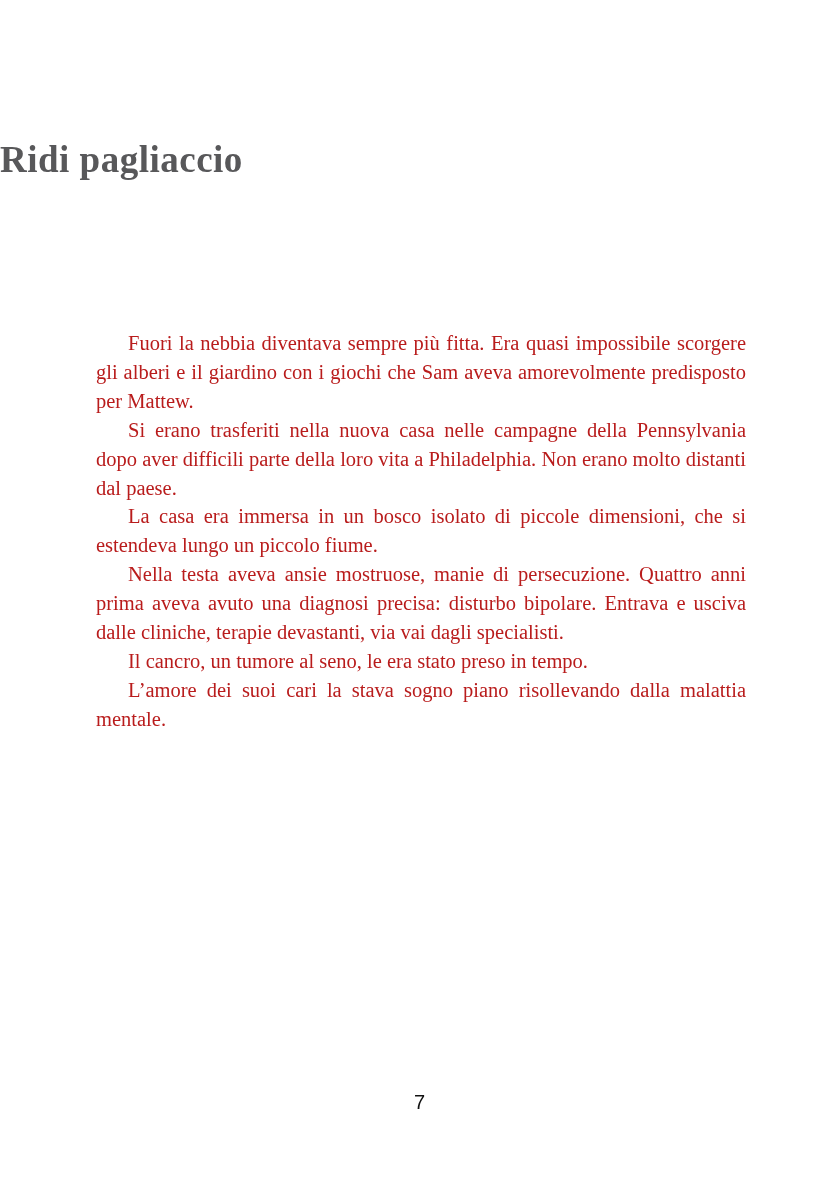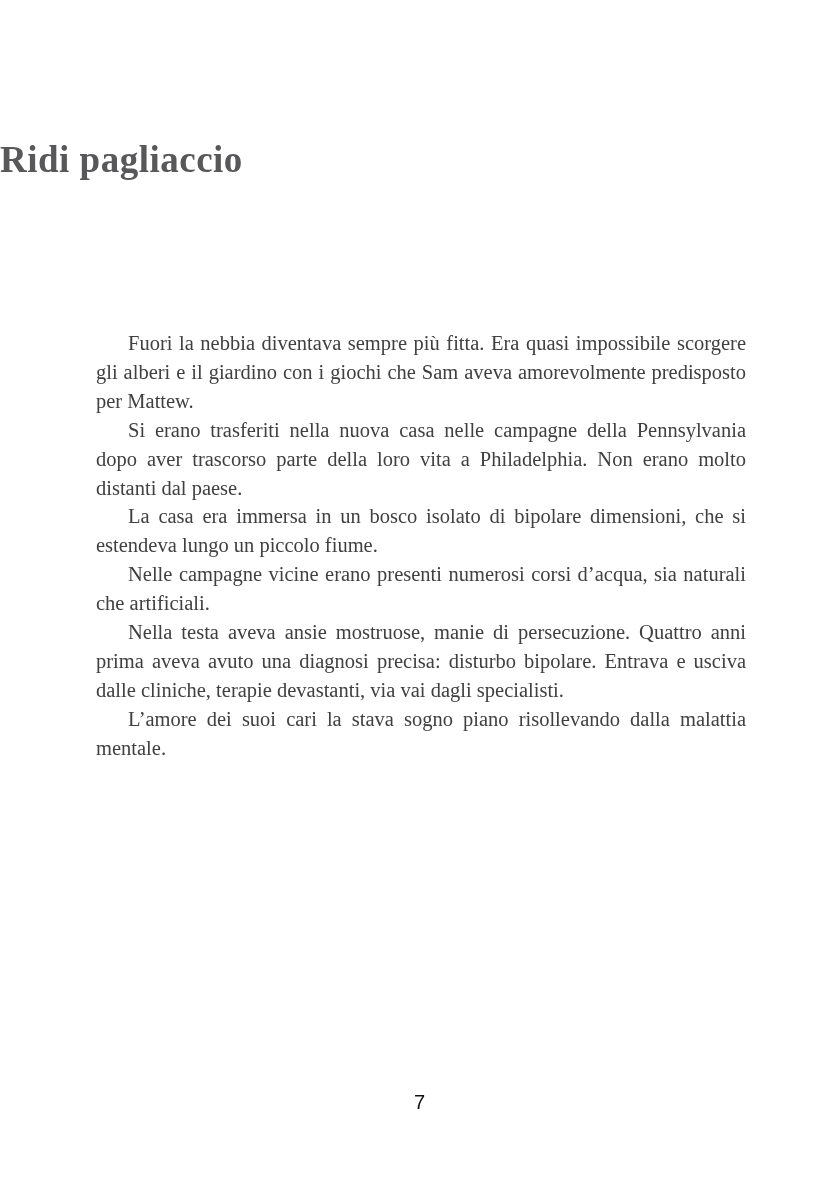--- a/index.html
+++ b/index.html
@@ -29,21 +29,21 @@
     letter-spacing: 0.5px;
   }
   .body-text {
     position: absolute;
     left: 96px;
     top: 329px;
     width: 650px;
     text-align: justify;
     font-size: 20.5px;
     line-height: 28.9px;
-    color: #404040;
+    color: #b91c1c;
     -webkit-hyphens: auto;
     hyphens: auto;
   }
   .par {
     margin: 0;
     padding: 0;
     text-indent: 32px;
   }
   .page-number {
     position: absolute;
@@ -60,31 +60,31 @@
 <body>
 
 <div class="page">
 
   <h1 class="chapter-title">Ridi pagliaccio</h1>
 
   <div class="body-text">
 
       <p class="par">Fuori la nebbia diventava sempre più fitta. Era quasi impossibile scorgere gli alberi e il giardino con i giochi che Sam aveva amorevolmente predisposto per Mattew.</p>
 
-      <p class="par">Si erano trasferiti nella nuova casa nelle campagne della Pennsylvania dopo aver trascorso parte della loro vita a Philadelphia. Non erano molto distanti dal paese.</p>
+      <p class="par">Si erano trasferiti nella nuova casa nelle campagne della Pennsylvania dopo aver difficili parte della loro vita a Philadelphia. Non erano molto distanti dal paese.</p>
 
-      <p class="par">La casa era immersa in un bosco isolato di bipolare dimensioni, che si estendeva lungo un piccolo fiume.</p>
+      <p class="par">La casa era immersa in un bosco isolato di piccole dimensioni, che si estendeva lungo un piccolo fiume.</p>
 
-      <p class="par">Nelle campagne vicine erano presenti numerosi corsi d’acqua, sia naturali che artificiali.</p>
 
 
 
 
 
       <p class="par">Nella testa aveva ansie mostruose, manie di persecuzione. Quattro anni prima aveva avuto una diagnosi precisa: disturbo bipolare. Entrava e usciva dalle cliniche, terapie devastanti, via vai dagli specialisti.</p>
 
+      <p class="par">Il cancro, un tumore al seno, le era stato preso in tempo.</p>
 
       <p class="par">L’amore dei suoi cari la stava sogno piano risollevando dalla malattia mentale.</p>
     </div>
 
   <div class="page-number">7</div>
 
 </div>
 
 </body></html>

